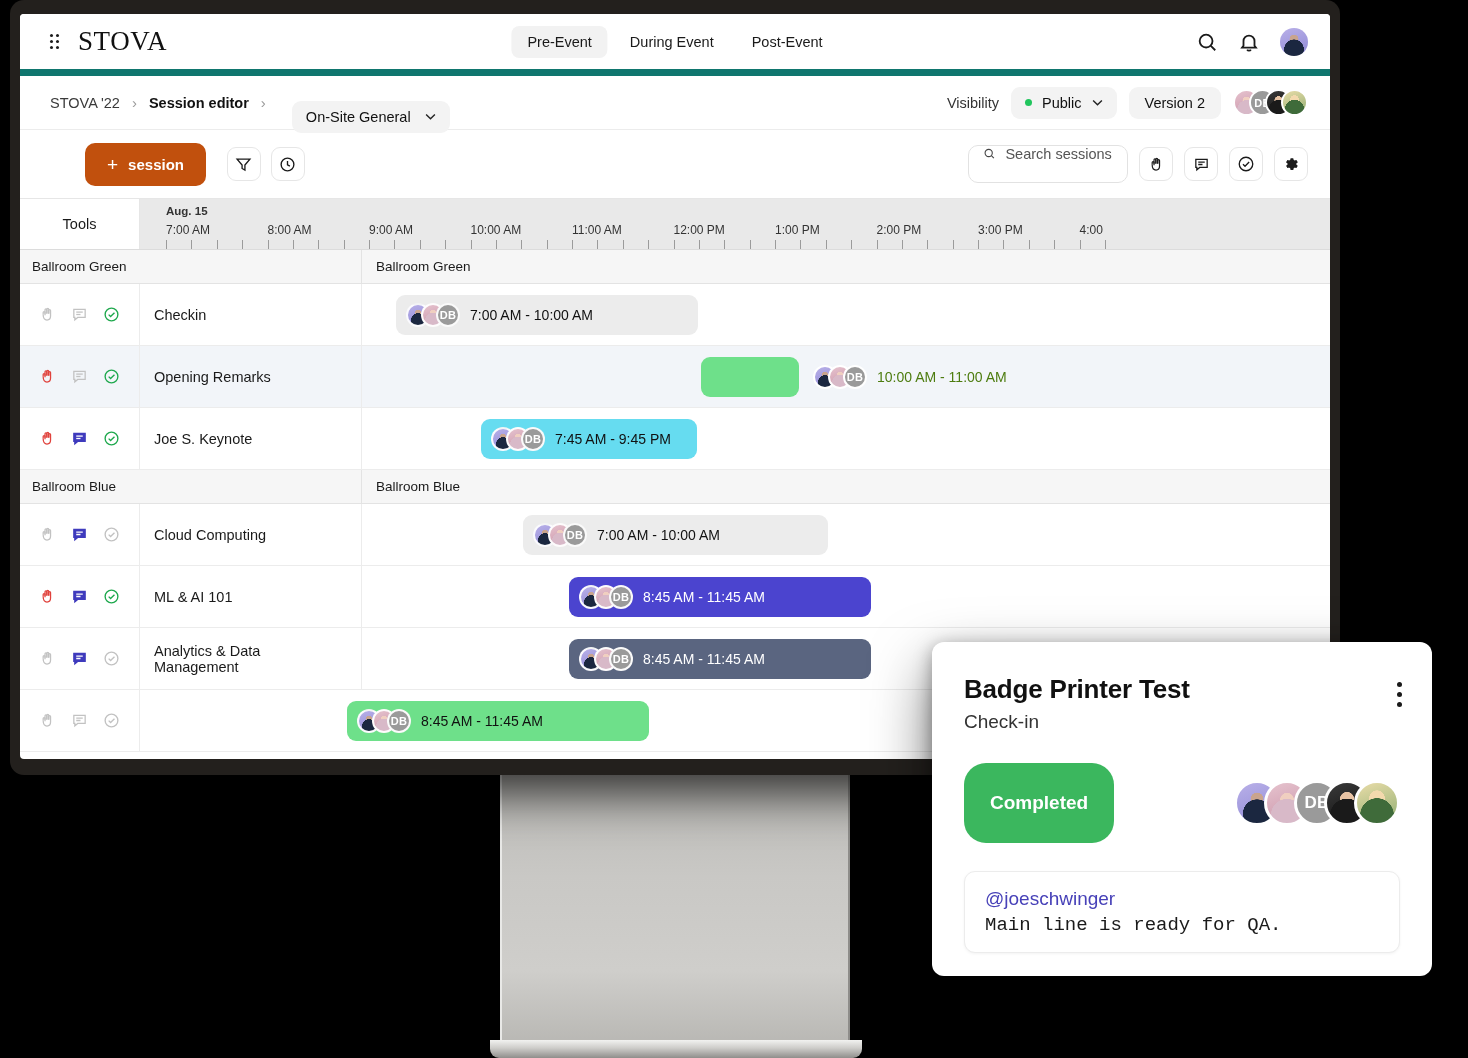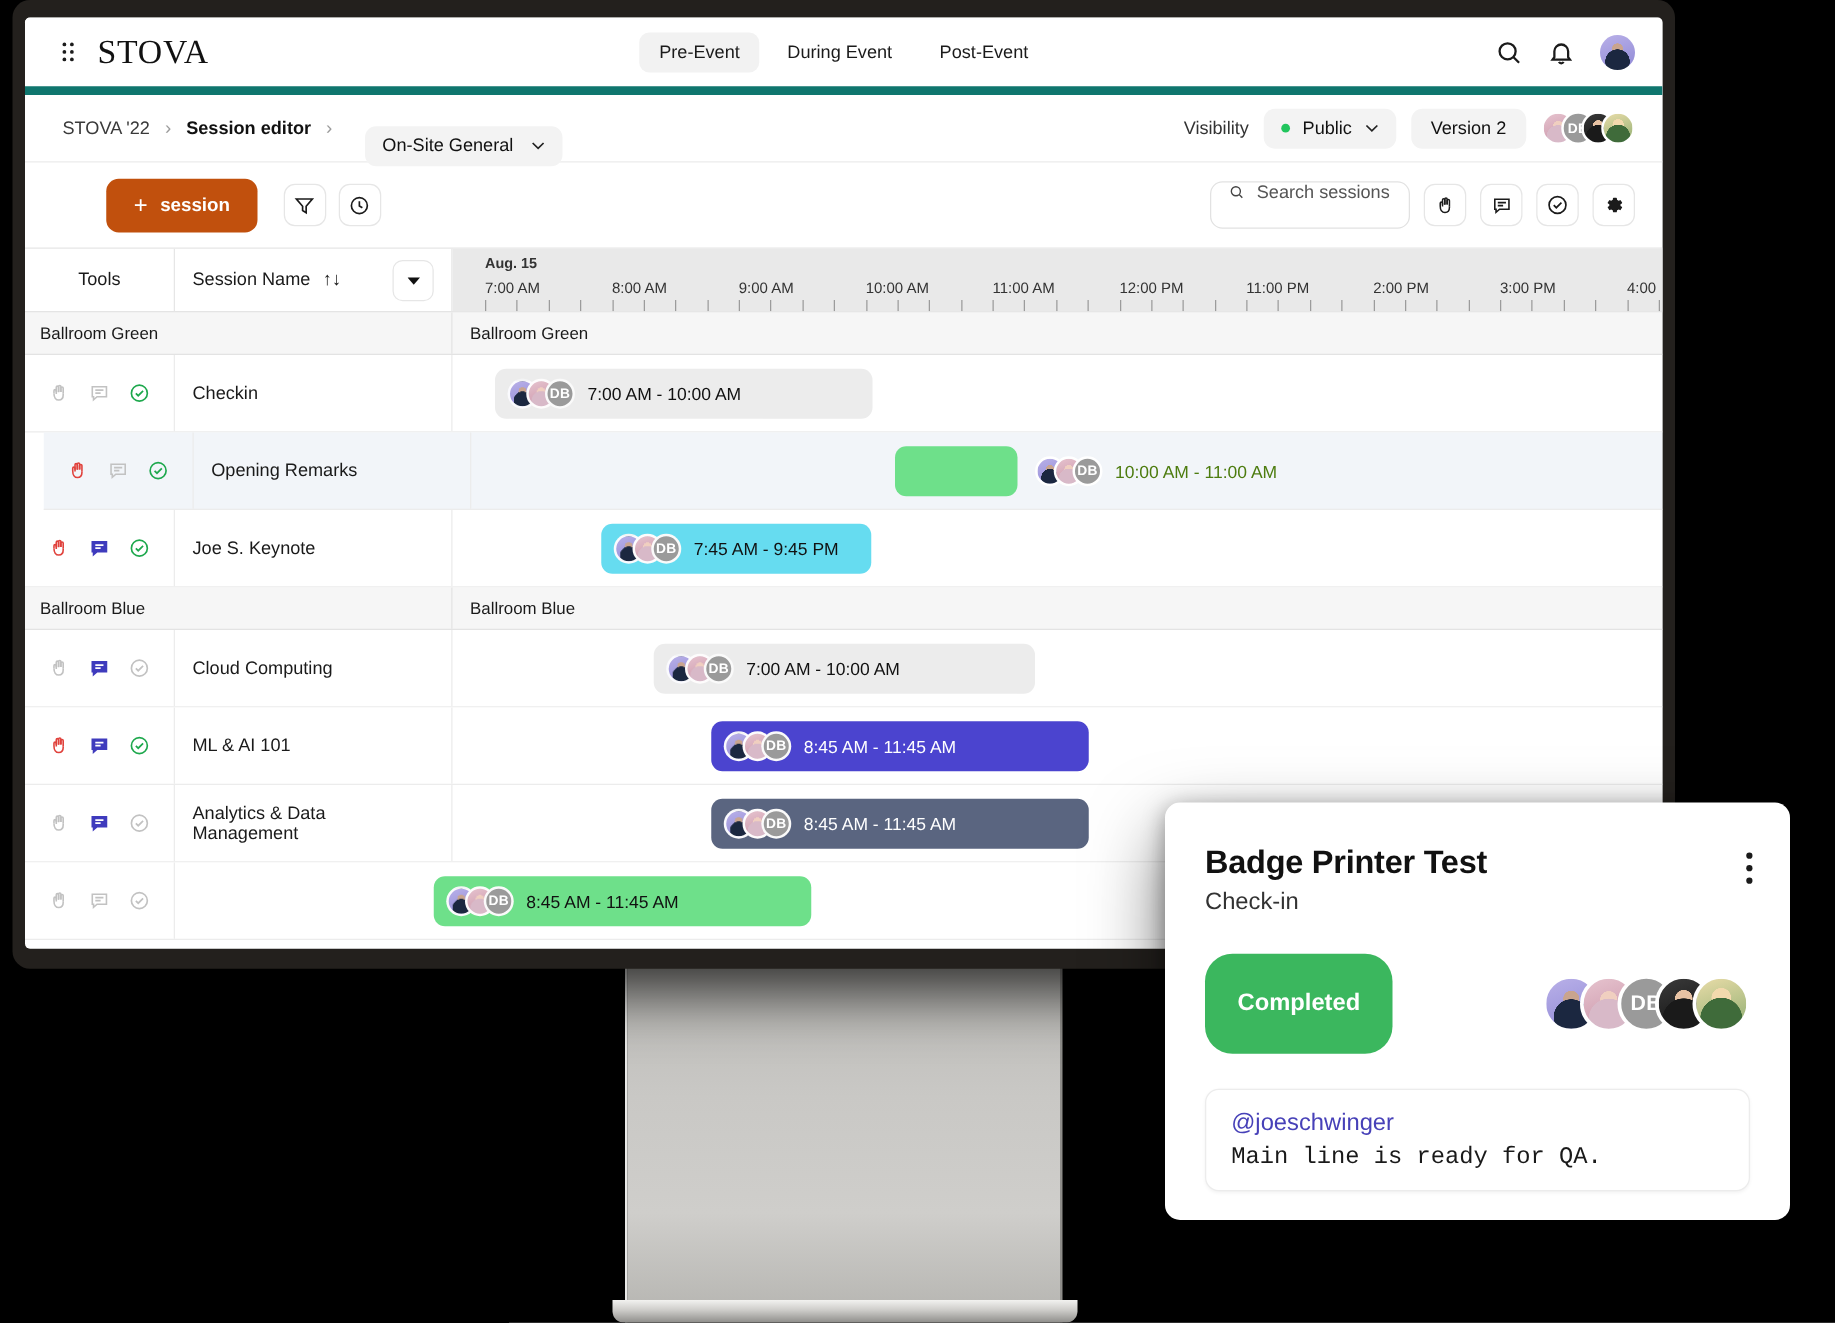--- a/index.html
+++ b/index.html
@@ -163,21 +163,21 @@
   .ruler-date { position: absolute; left: 26px; top: 6px; font-size: 11.5px; font-weight: 700; color: #333; }
   .ruler-hour { position: absolute; top: 24px; font-size: 12px; color: #333; white-space: nowrap; }
   .ruler-tick { position: absolute; top: 41px; width: 1px; height: 9px; background: #9b9b9b; }
 
   .group-row { display: flex; height: 34px; background: #f6f6f6; border-bottom: 1px solid #e3e3e3; }
   .group-left { width: 342px; display: flex; align-items: center; padding-left: 12px;
                 font-size: 13.5px; color: #1a1a1a; border-right: 1px solid #e3e3e3; }
   .group-right { flex: 1; display: flex; align-items: center; padding-left: 14px; font-size: 13.5px; color: #1a1a1a; }
 
   .srow { display: flex; height: 62px; border-bottom: 1px solid #ececec; background: #fff; }
-  .srow.hl { background: #f2f5f9; margin-left: 15px; }
+  .srow.hl { background: #f2f5f9; }
   .srow .tools {
     width: 120px; display: flex; align-items: center; justify-content: center; gap: 15px;
     border-right: 1px solid #ececec;
   }
   .srow .sname {
     width: 222px; display: flex; align-items: center; padding: 0 14px;
     font-size: 14.5px; color: #1a1a1a; border-right: 1px solid #ececec;
   }
   .srow .track { flex: 1; position: relative; }
 
@@ -355,38 +355,29 @@
             <svg width="17" height="17" viewBox="0 0 24 24" fill="currentColor">
               <path d="M12 8.3A3.7 3.7 0 1 0 12 15.7 3.7 3.7 0 0 0 12 8.3zm0 5.8a2.1 2.1 0 1 1 0-4.2 2.1 2.1 0 0 1 0 4.2z"></path>
               <path d="M20.4 13.3l-1.5-.9a7 7 0 0 0 0-2l1.5-.9a.7.7 0 0 0 .3-.9l-1.5-2.5a.7.7 0 0 0-.9-.3l-1.6.7a7 7 0 0 0-1.7-1l-.2-1.7a.7.7 0 0 0-.7-.6h-3a.7.7 0 0 0-.7.6l-.2 1.7a7 7 0 0 0-1.7 1l-1.6-.7a.7.7 0 0 0-.9.3L4.5 8.6a.7.7 0 0 0 .3.9l1.5.9a7 7 0 0 0 0 2l-1.5.9a.7.7 0 0 0-.3.9l1.5 2.5a.7.7 0 0 0 .9.3l1.6-.7a7 7 0 0 0 1.7 1l.2 1.7a.7.7 0 0 0 .7.6h3a.7.7 0 0 0 .7-.6l.2-1.7a7 7 0 0 0 1.7-1l1.6.7a.7.7 0 0 0 .9-.3l1.5-2.5a.7.7 0 0 0-.3-.9z"></path>
             </svg>
           </div>
         </div>
       </div>
 
       <div class="grid-head">
         <div class="col-tools">Tools</div>
-        <div class="col-name">
-          <span>Session Name</span>
-          <span class="sort-ic">↑↓</span>
-          <div class="caret-btn">
-            <svg width="10" height="7" viewBox="0 0 12 8" fill="#111">
-              <path d="M0 1h12L6 8z"></path>
-            </svg>
-          </div>
-        </div>
         <div class="ruler" id="ruler">
           <div class="ruler-date">Aug. 15</div>
         <div class="ruler-hour" style="left: 26px;">7:00 AM</div>
             <div class="ruler-hour" style="left: 127.5px;">8:00 AM</div>
             <div class="ruler-hour" style="left: 229px;">9:00 AM</div>
             <div class="ruler-hour" style="left: 330.5px;">10:00 AM</div>
             <div class="ruler-hour" style="left: 432px;">11:00 AM</div>
             <div class="ruler-hour" style="left: 533.5px;">12:00 PM</div>
-            <div class="ruler-hour" style="left: 635px;">11:00 PM</div>
+            <div class="ruler-hour" style="left: 635px;">1:00 PM</div>
             <div class="ruler-hour" style="left: 736.5px;">2:00 PM</div>
             <div class="ruler-hour" style="left: 838px;">3:00 PM</div>
             <div class="ruler-hour" style="left: 939.5px;">4:00</div>
             <div class="ruler-tick" style="left: 26px;"></div>
             <div class="ruler-tick" style="left: 51.375px;"></div>
             <div class="ruler-tick" style="left: 76.75px;"></div>
             <div class="ruler-tick" style="left: 102.125px;"></div>
             <div class="ruler-tick" style="left: 127.5px;"></div>
             <div class="ruler-tick" style="left: 152.875px;"></div>
             <div class="ruler-tick" style="left: 178.25px;"></div>

